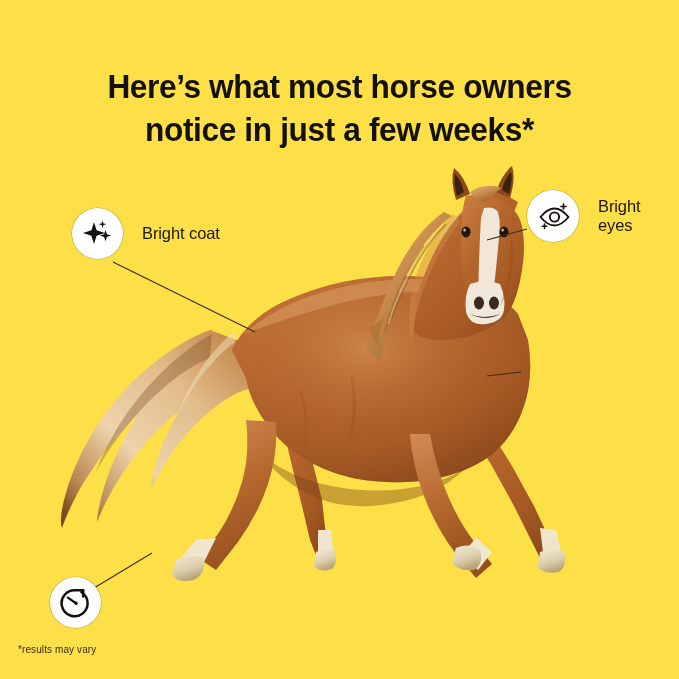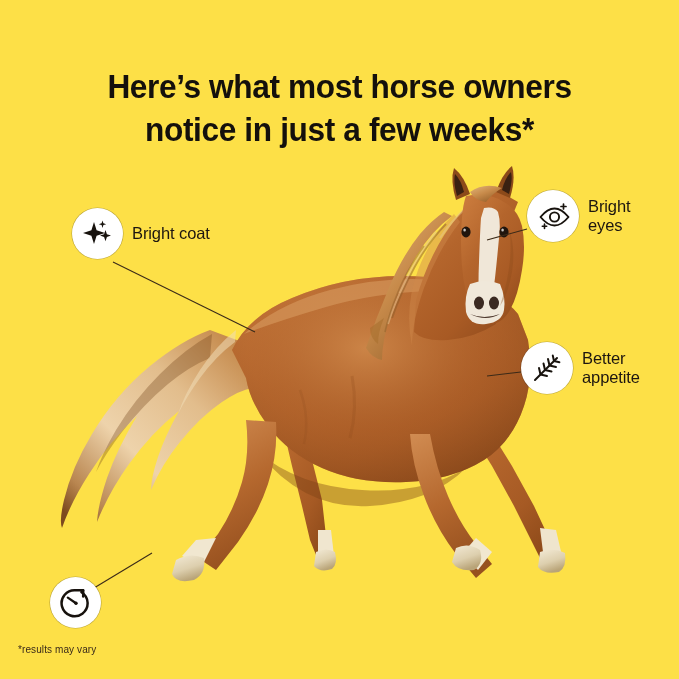--- a/index.html
+++ b/index.html
@@ -57,21 +57,21 @@
     width: 679px;
     height: 679px;
     pointer-events: none;
   }
 
   
   .badge {
     position: absolute;
     display: flex;
     align-items: center;
-    gap: 9px;
+    gap: 19px;
   }
   .badge-circle {
     flex: 0 0 auto;
     width: 52px;
     height: 52px;
     border-radius: 50%;
     background: #ffffff;
     display: flex;
     align-items: center;
     justify-content: center;
@@ -251,35 +251,20 @@
         <path d="M4.5 18 q7 -8.5 14 -8.5 q7 0 14 8.5 q-7 8.5 -14 8.5 q-7 0 -14 -8.5 Z" fill="none" stroke="#17120d" stroke-width="1.9" stroke-linejoin="round"></path>
         <circle cx="18.5" cy="18" r="4.6" fill="none" stroke="#17120d" stroke-width="1.9"></circle>
         <path d="M27.5 5 v5 M25 7.5 h5" stroke="#17120d" stroke-width="1.7" stroke-linecap="round"></path>
         <path d="M8.5 25 v4.4 M6.3 27.2 h4.4" stroke="#17120d" stroke-width="1.6" stroke-linecap="round"></path>
       </svg>
     </div>
     <div class="badge-label">Bright
 eyes</div>
   </div>
 
-  <div class="badge" id="badge-appetite">
-    <div class="badge-circle">
-      <svg width="34" height="34" viewBox="0 0 34 34">
-        <g stroke="#17120d" stroke-width="2" stroke-linecap="round" fill="none">
-          <line x1="5" y1="29" x2="27" y2="7"></line>
-          <path d="M10.5 23.5 l-1.5 -6.5 M10.5 23.5 l6.5 1.5"></path>
-          <path d="M15 19 l-1.5 -6.5 M15 19 l6.5 1.5"></path>
-          <path d="M19.5 14.5 l-1.5 -6.5 M19.5 14.5 l6.5 1.5"></path>
-          <path d="M24 10 l-1.2 -5.4 M24 10 l5.4 1.2"></path>
-        </g>
-      </svg>
-    </div>
-    <div class="badge-label">Better
-appetite</div>
-  </div>
 
   <div class="badge" id="badge-endurance">
     <div class="badge-circle">
       <svg width="34" height="34" viewBox="0 0 34 34">
         <path d="M22.5 6.2 A13 13 0 1 1 17 4.3 L17 4.3 L24 4.3" fill="none" stroke="#17120d" stroke-width="2.5" stroke-linecap="round"></path>
         <path d="M24.2 4.3 L24.2 10.6" fill="none" stroke="#17120d" stroke-width="2.5" stroke-linecap="round"></path>
         <line x1="17" y1="17.2" x2="8.8" y2="11.6" stroke="#17120d" stroke-width="2.3" stroke-linecap="round"></line>
         <circle cx="17" cy="17.2" r="1.7" fill="#17120d"></circle>
       </svg>
     </div>

